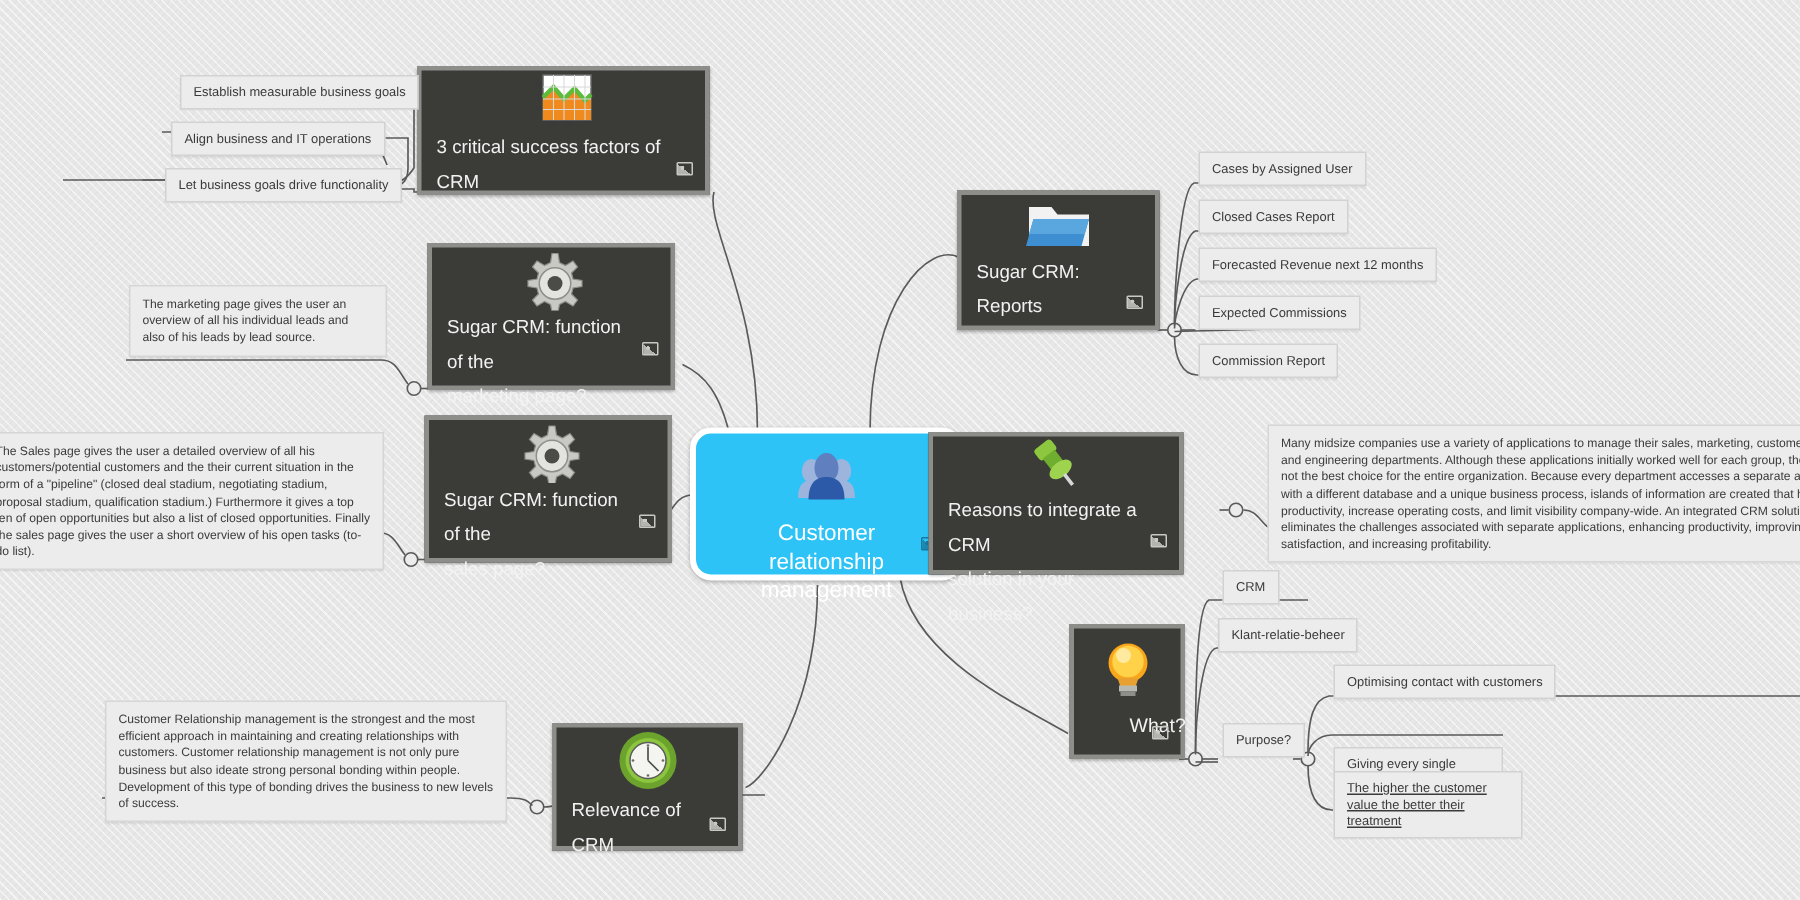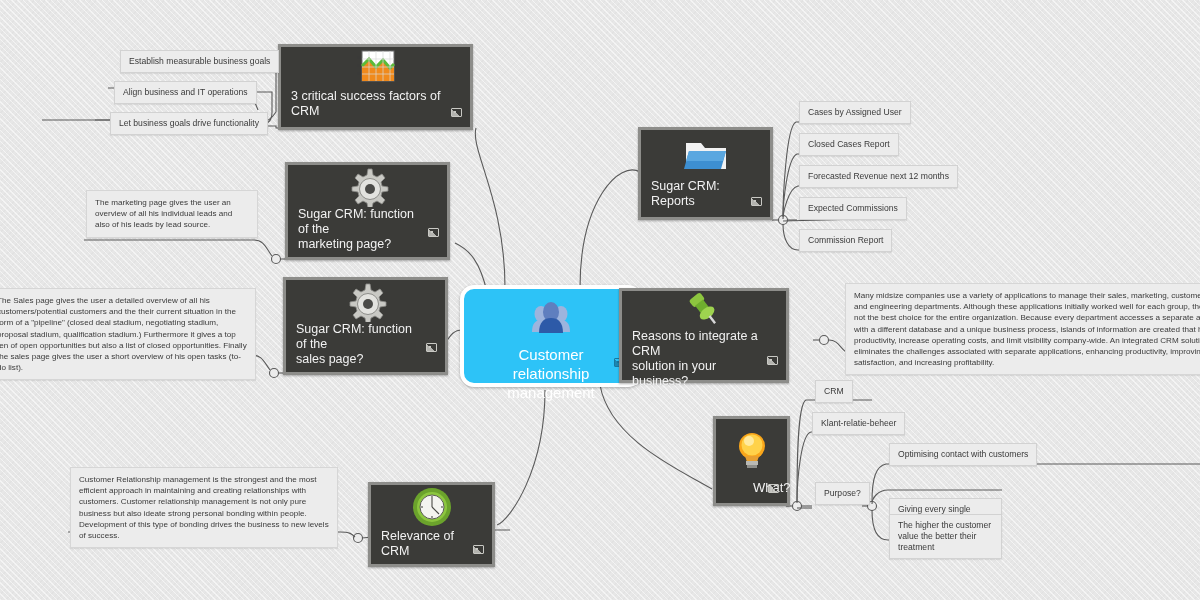--- a/index.html
+++ b/index.html
@@ -46,21 +46,21 @@
   .topic {
     position: absolute;
     background: #3b3b38;
     border: 3px solid #8d8d8a;
     box-shadow: 0 1px 2px rgba(0,0,0,0.3);
     color: #f2f2f2;
     display: flex; flex-direction: column;
   }
   .topic .ticon { flex: 1 1 auto; display: flex; align-items: center; justify-content: center; }
   .topic .tlabel {
-    font-size: 12.5px; line-height: 15px;
+    font-size: 12.5px; line-height: 23px;
     padding: 0 26px 8px 10px;
     position: relative;
   }
   .topic .badge { position: absolute; right: 8px; bottom: 9px; }
 
   
   .badge {
     width: 11px; height: 9px;
     border: 1px solid #c9c9c4;
     border-radius: 1px;
@@ -310,21 +310,21 @@
     <div class="tlabel" style="font-size:13px;margin-left:27px;">What?</div>
     <span class="badge" style="bottom:10px;"></span>
   </div>
 
   <div class="leaf" style="left:815px; top:380px;">CRM</div>
   <div class="leaf" style="left:812px; top:412px;">Klant-relatie-beheer</div>
   <div class="leaf" style="left:815px; top:482px;">Purpose?</div>
 
   <div class="leaf" style="left:889px; top:443px;">Optimising contact with customers</div>
   <div class="leaf wrap" style="left:889px; top:475px; width:113px;margin-top:23px;">Giving every single customer an individual valueposition</div>
-  <div class="leaf wrap" style="left:889px; top:514px; width:113px;">The higher the customer value the better their treatment</div>
+  <div class="leaf wrap" style="left:889px; top:514px; width:126px;text-decoration:underline;">The higher the customer value the better their treatment</div>
 
   <div class="topic" style="left:368px; top:452px; width:127px; height:85px;margin-top:30px;">
     <span class="ticon">
       <svg width="44" height="44" viewBox="0 0 44 44">
         <circle cx="22" cy="22" r="19" fill="#6ba32c"></circle>
         <circle cx="22" cy="22" r="15" fill="#8cc63f"></circle>
         <circle cx="22" cy="22" r="12" fill="#f4f4f0" stroke="#5d5d58"></circle>
         <g stroke="#4a4a46" stroke-width="1.1">
           <line x1="22" y1="22" x2="22" y2="13"></line>
           <line x1="22" y1="22" x2="29" y2="29"></line>

